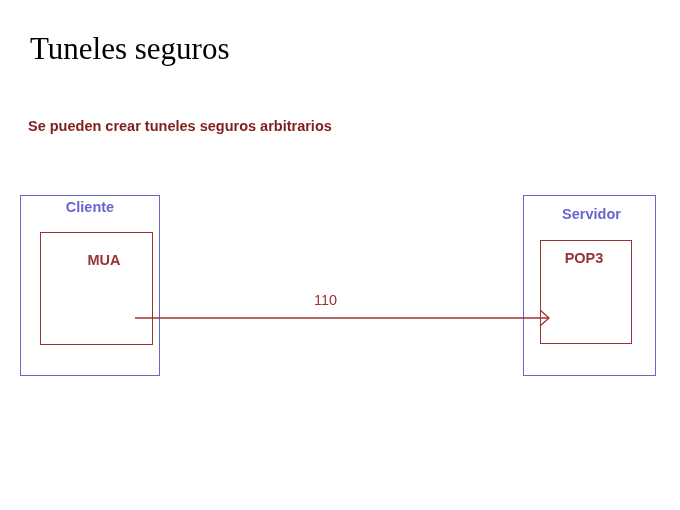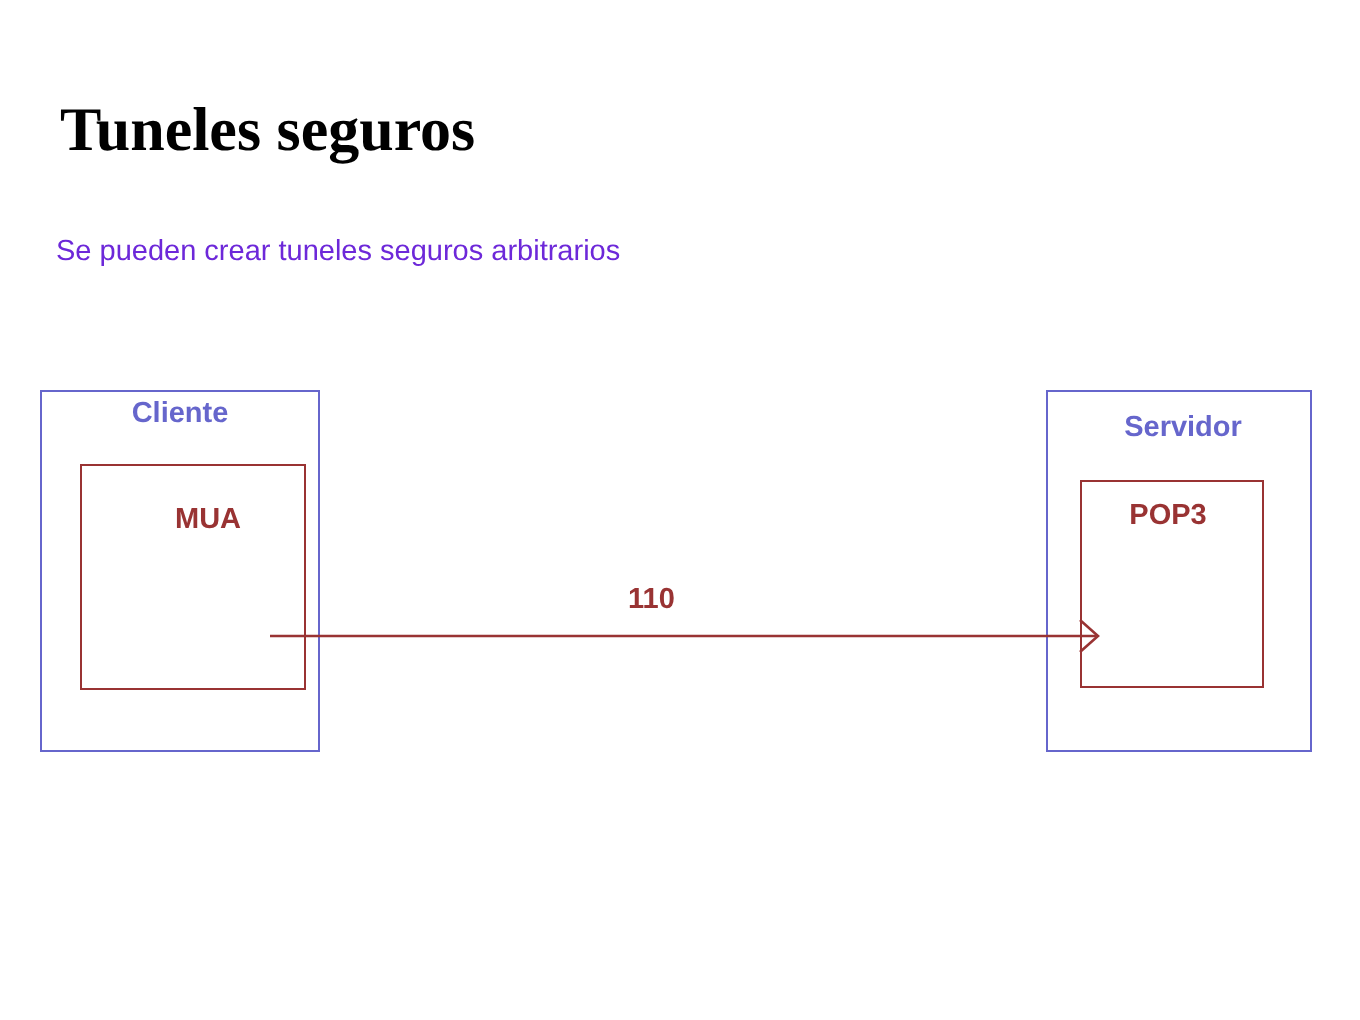--- a/index.html
+++ b/index.html
@@ -15,36 +15,36 @@
   }
   #slide {
     position: relative;
     width: 680px;
     height: 510px;
     background: #ffffff;
   }
   #title {
     position: absolute;
     left: 30px;
-    top: 47px;
+    top: 31px;
     font-family: "Liberation Serif", serif;
-    font-weight: bold;
+    font-weight: normal;
     font-size: 31px;
     color: #000000;
     letter-spacing: 0px;
     white-space: nowrap;
   }
   #subtitle {
     position: absolute;
     left: 28px;
     top: 118px;
     font-family: "Liberation Sans", sans-serif;
-    font-weight: normal;
+    font-weight: bold;
     font-size: 14.5px;
-    color: #6d28d9;
+    color: #7f1d1d;
     white-space: nowrap;
   }
 
   
   .outer-box {
     position: absolute;
     border: 1px solid #6666cc;
     background: transparent;
     box-sizing: border-box;
   }
@@ -82,21 +82,21 @@
     top: 0;
     width: 680px;
     height: 510px;
     pointer-events: none;
   }
   #port-label {
     position: absolute;
     left: 314px;
     top: 292px;
     font-family: "Liberation Sans", sans-serif;
-    font-weight: bold;
+    font-weight: normal;
     font-size: 14.5px;
     color: #993333;
     white-space: nowrap;
   }
 
   
   #client-outer { left: 20px;  top: 195px; width: 140px; height: 181px; }
   #client-label { left: 20px;  top: 199px; width: 140px; }
   #client-inner { left: 40px;  top: 232px; width: 113px; height: 113px; }
   #client-inner-label { left: 40px; top: 252px; width: 128px; }

